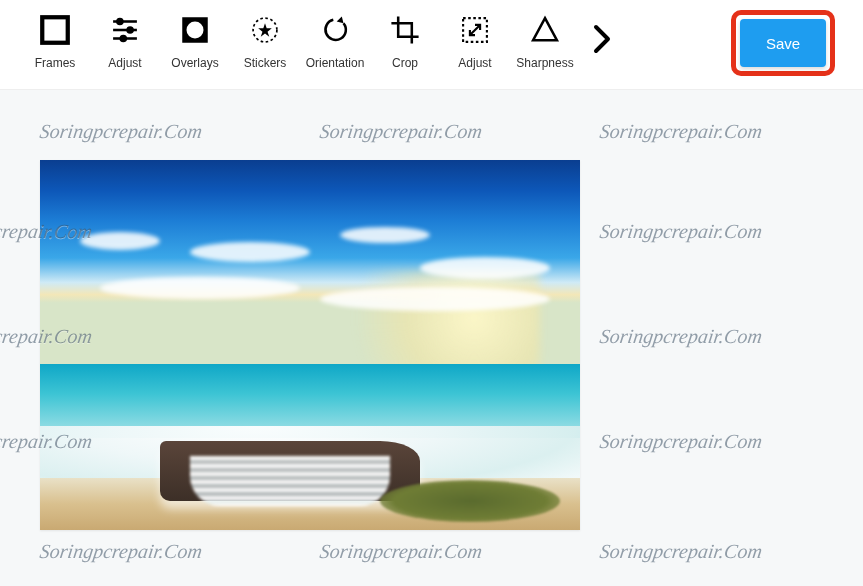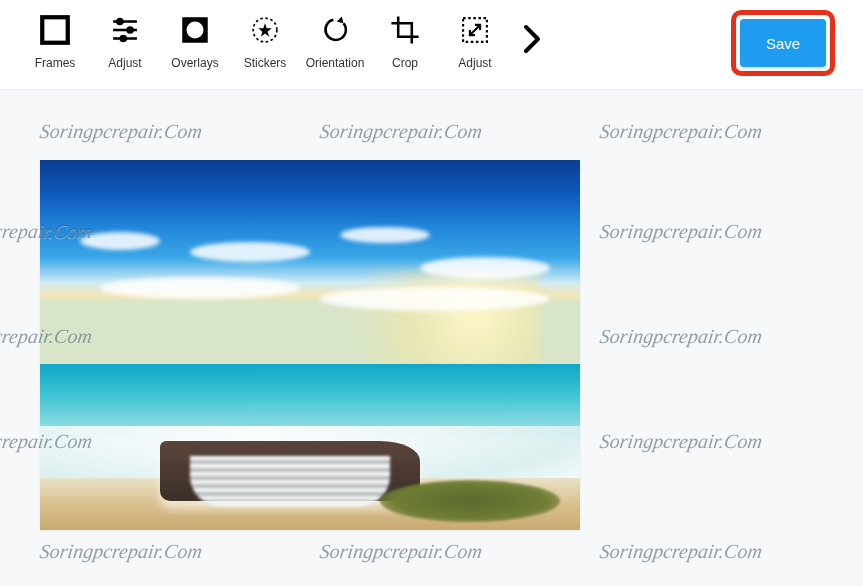--- a/index.html
+++ b/index.html
@@ -246,20 +246,28 @@
         <svg viewBox="0 0 40 40" fill="none" stroke="#000" stroke-width="2.5">
           <rect x="6" y="6" width="28" height="28" stroke-dasharray="3 3"></rect>
           <line x="0" y="0" x1="14" y1="26" x2="26" y2="14"></line>
           <polyline points="26,20 26,14 20,14" fill="none"></polyline>
           <polyline points="14,20 14,26 20,26" fill="none"></polyline>
         </svg>
       </div>
       <div class="tool-label">Adjust</div>
     </div>
 
+    <div class="tool">
+      <div class="icon-box">
+        <svg viewBox="0 0 40 40">
+            <polygon points="20,6 34,32 6,32" fill="none" stroke="#000" stroke-width="3"></polygon>
+          </svg>
+      </div>
+      <div class="tool-label">Sharpness</div>
+    </div>
 
 
     <div class="next-arrow">
       <span>
         <svg viewBox="0 0 20 32" fill="none" stroke="#000" stroke-width="4" stroke-linecap="round" stroke-linejoin="round">
           <polyline points="4,4 16,16 4,28"></polyline>
         </svg>
       </span>
     </div>
 

